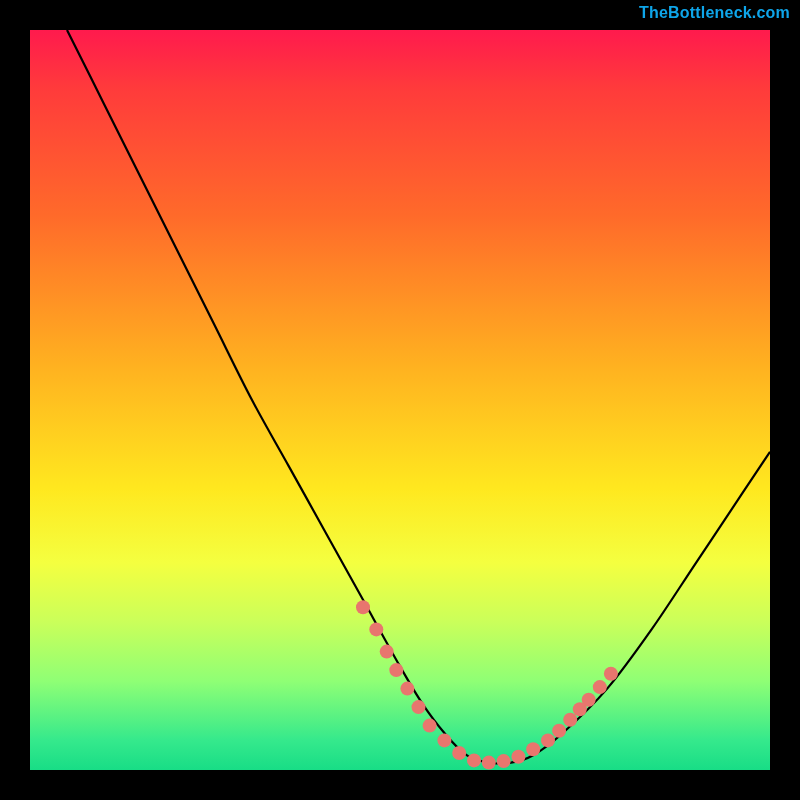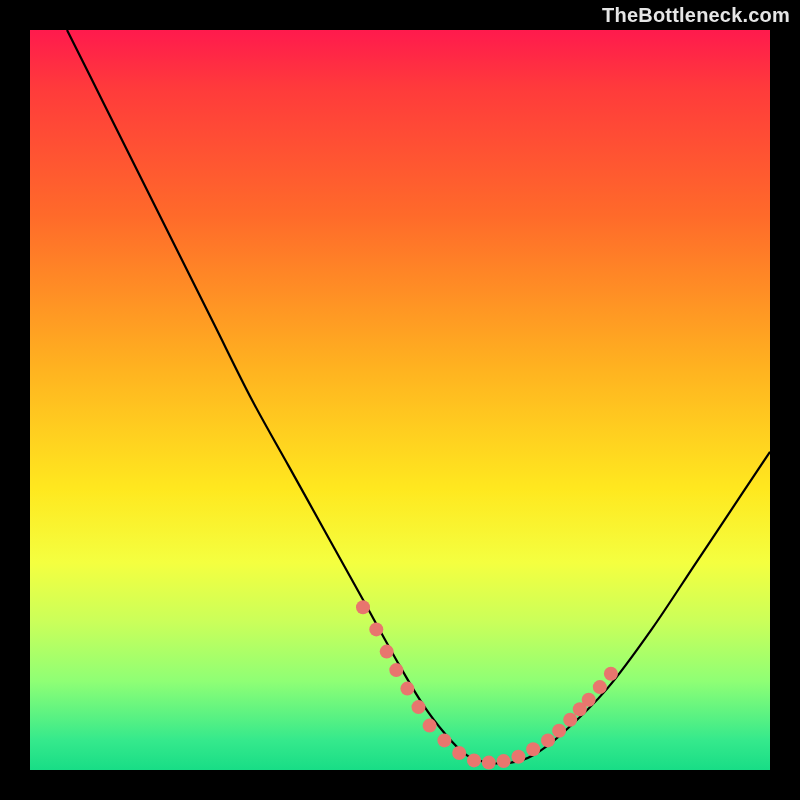--- a/index.html
+++ b/index.html
@@ -14,22 +14,22 @@
   .frame {
     position: relative;
     width: 800px;
     height: 800px;
     background: #000;
   }
   .watermark {
     position: absolute;
     top: 4px;
     right: 10px;
-    color: #e5e5e5;
-    font-size: 20px;
+    color: #0ea5e9;
+    font-size: 16px;
     font-weight: 600;
     letter-spacing: 0.2px;
     z-index: 4;
   }
   .plot-area {
     position: absolute;
     left: 30px;
     top: 30px;
     width: 740px;
     height: 740px;

